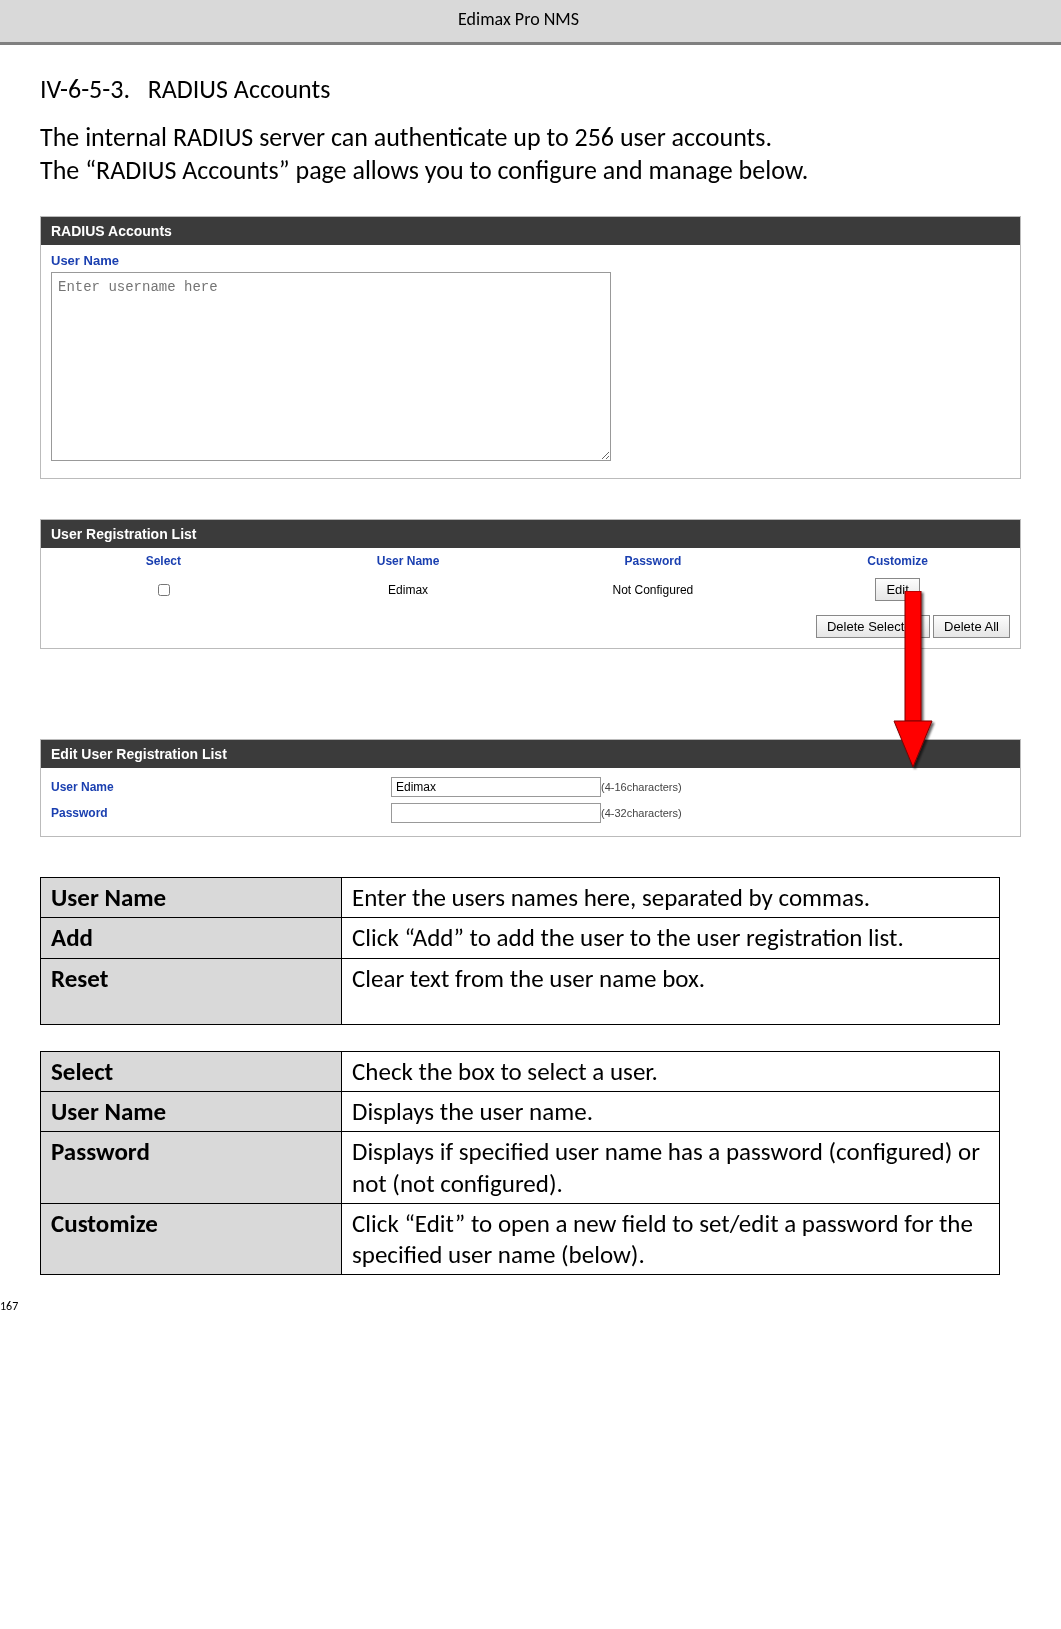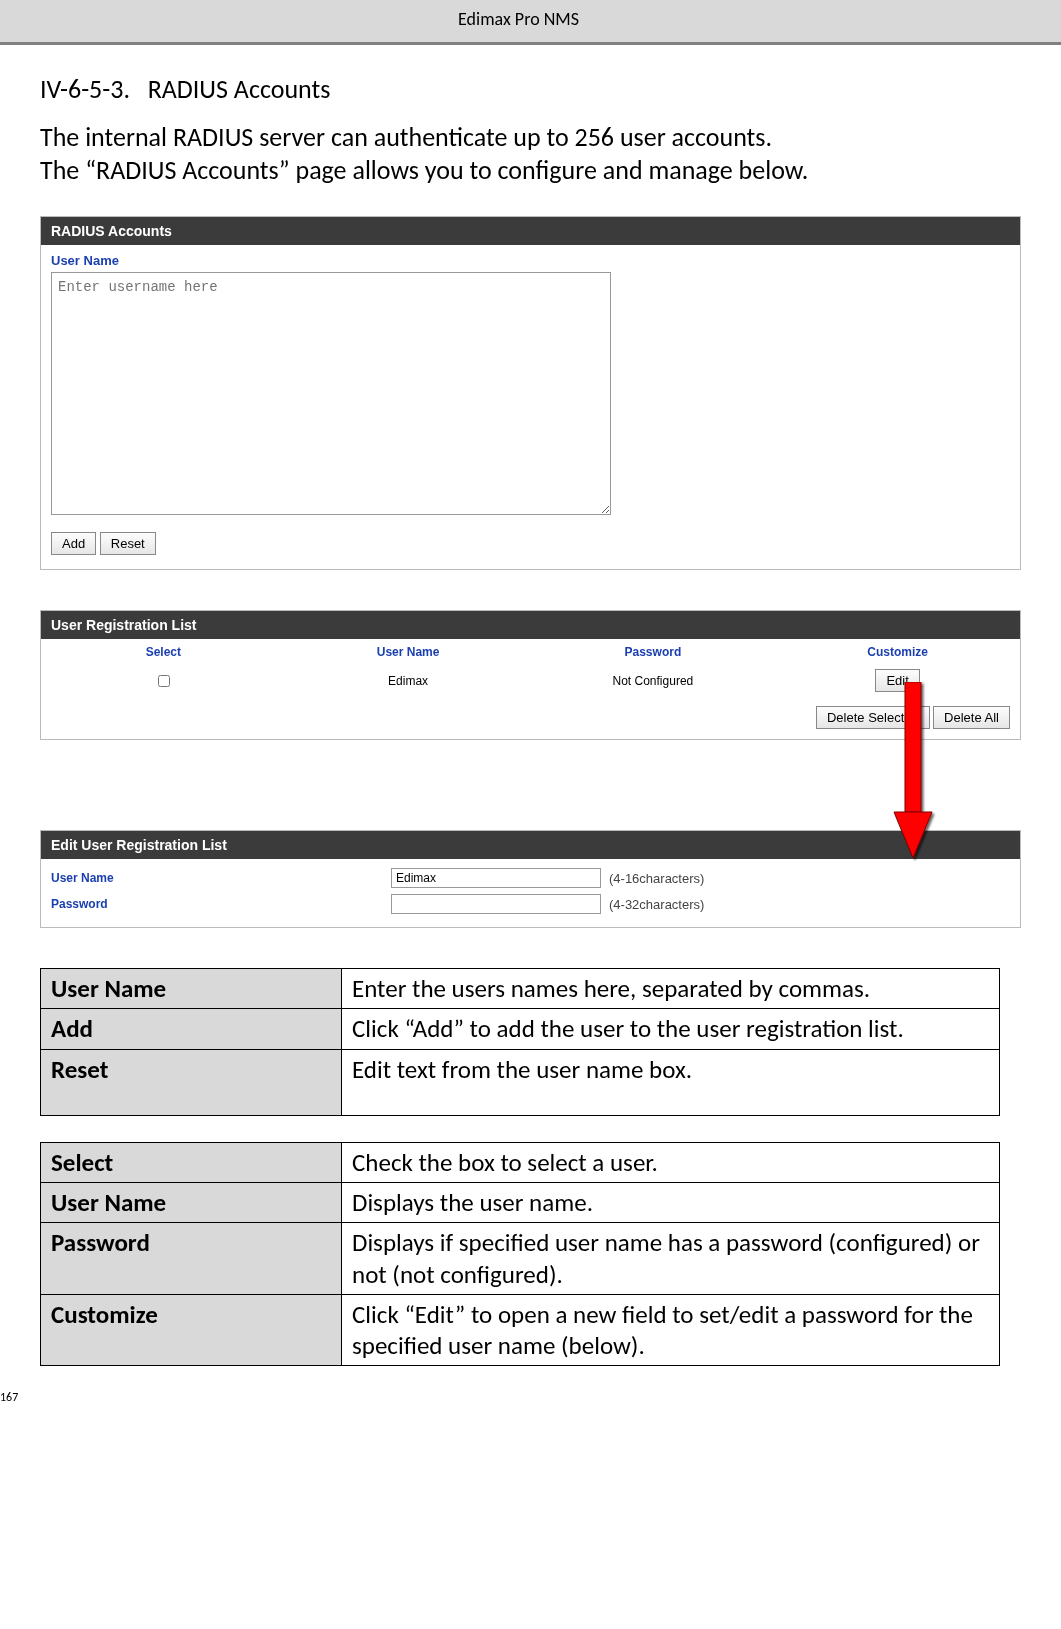--- a/index.html
+++ b/index.html
@@ -49,21 +49,21 @@
   .ui-body { padding: 8px 10px 14px 10px; font-size: 13px; }
   .label-blue {
     color: #1a3fb0;
     font-weight: bold;
     font-size: 13px;
     margin-bottom: 4px;
   }
   .example-text { font-size: 12px; color: #222; margin-bottom: 6px; }
   .username-textarea {
     width: 560px;
-    height: 243px;
+    height: 189px;
     font-family: "Courier New", monospace;
     font-size: 14px;
     padding: 6px;
     box-sizing: border-box;
     resize: both;
     border: 1px solid #999;
     color: #555;
   }
   .btn {
     font-family: Arial, sans-serif;
@@ -115,21 +115,21 @@
   }
   .edit-row { display: flex; align-items: center; padding: 3px 0; }
   .edit-label { width: 340px; color: #1a3fb0; font-weight: bold; }
   .edit-input {
     width: 200px;
     border: 1px solid #999;
     font-size: 12px;
     padding: 2px 4px;
     background: #fff;
   }
-  .hint { color: #444; font-size: 13px; margin-left: 8px; }
+  .hint { color: #444; font-size: 11px; }
   
   .desc-table {
     border-collapse: collapse;
     width: 960px;
     margin: 30px 0 0 0;
     font-size: 25px;
   }
   .desc-table td {
     border: 1.5px solid #000;
     padding: 4px 10px;
@@ -164,24 +164,20 @@
     <div class="intro">
       <div>The internal RADIUS server can authenticate up to 256 user accounts.</div>
       <div>The “RADIUS Accounts” page allows you to configure and manage below.</div>
     </div>
 
     <div class="ui-panel">
       <div class="ui-header">RADIUS Accounts</div>
       <div class="ui-body">
         <div class="label-blue">User Name</div>
         <textarea class="username-textarea" placeholder="Enter username here" style=""></textarea>
-        <div class="btn-row">
-          <button class="btn">Add</button>
-          <button class="btn">Reset</button>
-        </div>
       </div>
     </div>
 
     <div class="arrow-wrap">
       <div class="ui-panel" style="margin-bottom:90px;">
         <div class="ui-header">User Registration List</div>
         <div class="reg-table-header">
           <div>Select</div>
           <div>User Name</div>
           <div>Password</div>
@@ -235,21 +231,21 @@
           <tr>
         <td class="key">User Name</td>
         <td>Enter the users names here, separated by commas.</td>
       </tr>
       <tr>
         <td class="key">Add</td>
         <td>Click “Add” to add the user to the user registration list.</td>
       </tr>
       <tr>
         <td class="key">Reset</td>
-        <td style="padding-bottom:30px;">Edit text from the user name box.</td>
+        <td style="padding-bottom:30px;">Clear text from the user name box.</td>
       </tr>
     </tbody>
       </table>
 
     <table class="desc-table" style="margin-top:26px;">
       <tbody>
           <tr>
         <td class="key">Select</td>
         <td>Check the box to select a user.</td>
       </tr>

